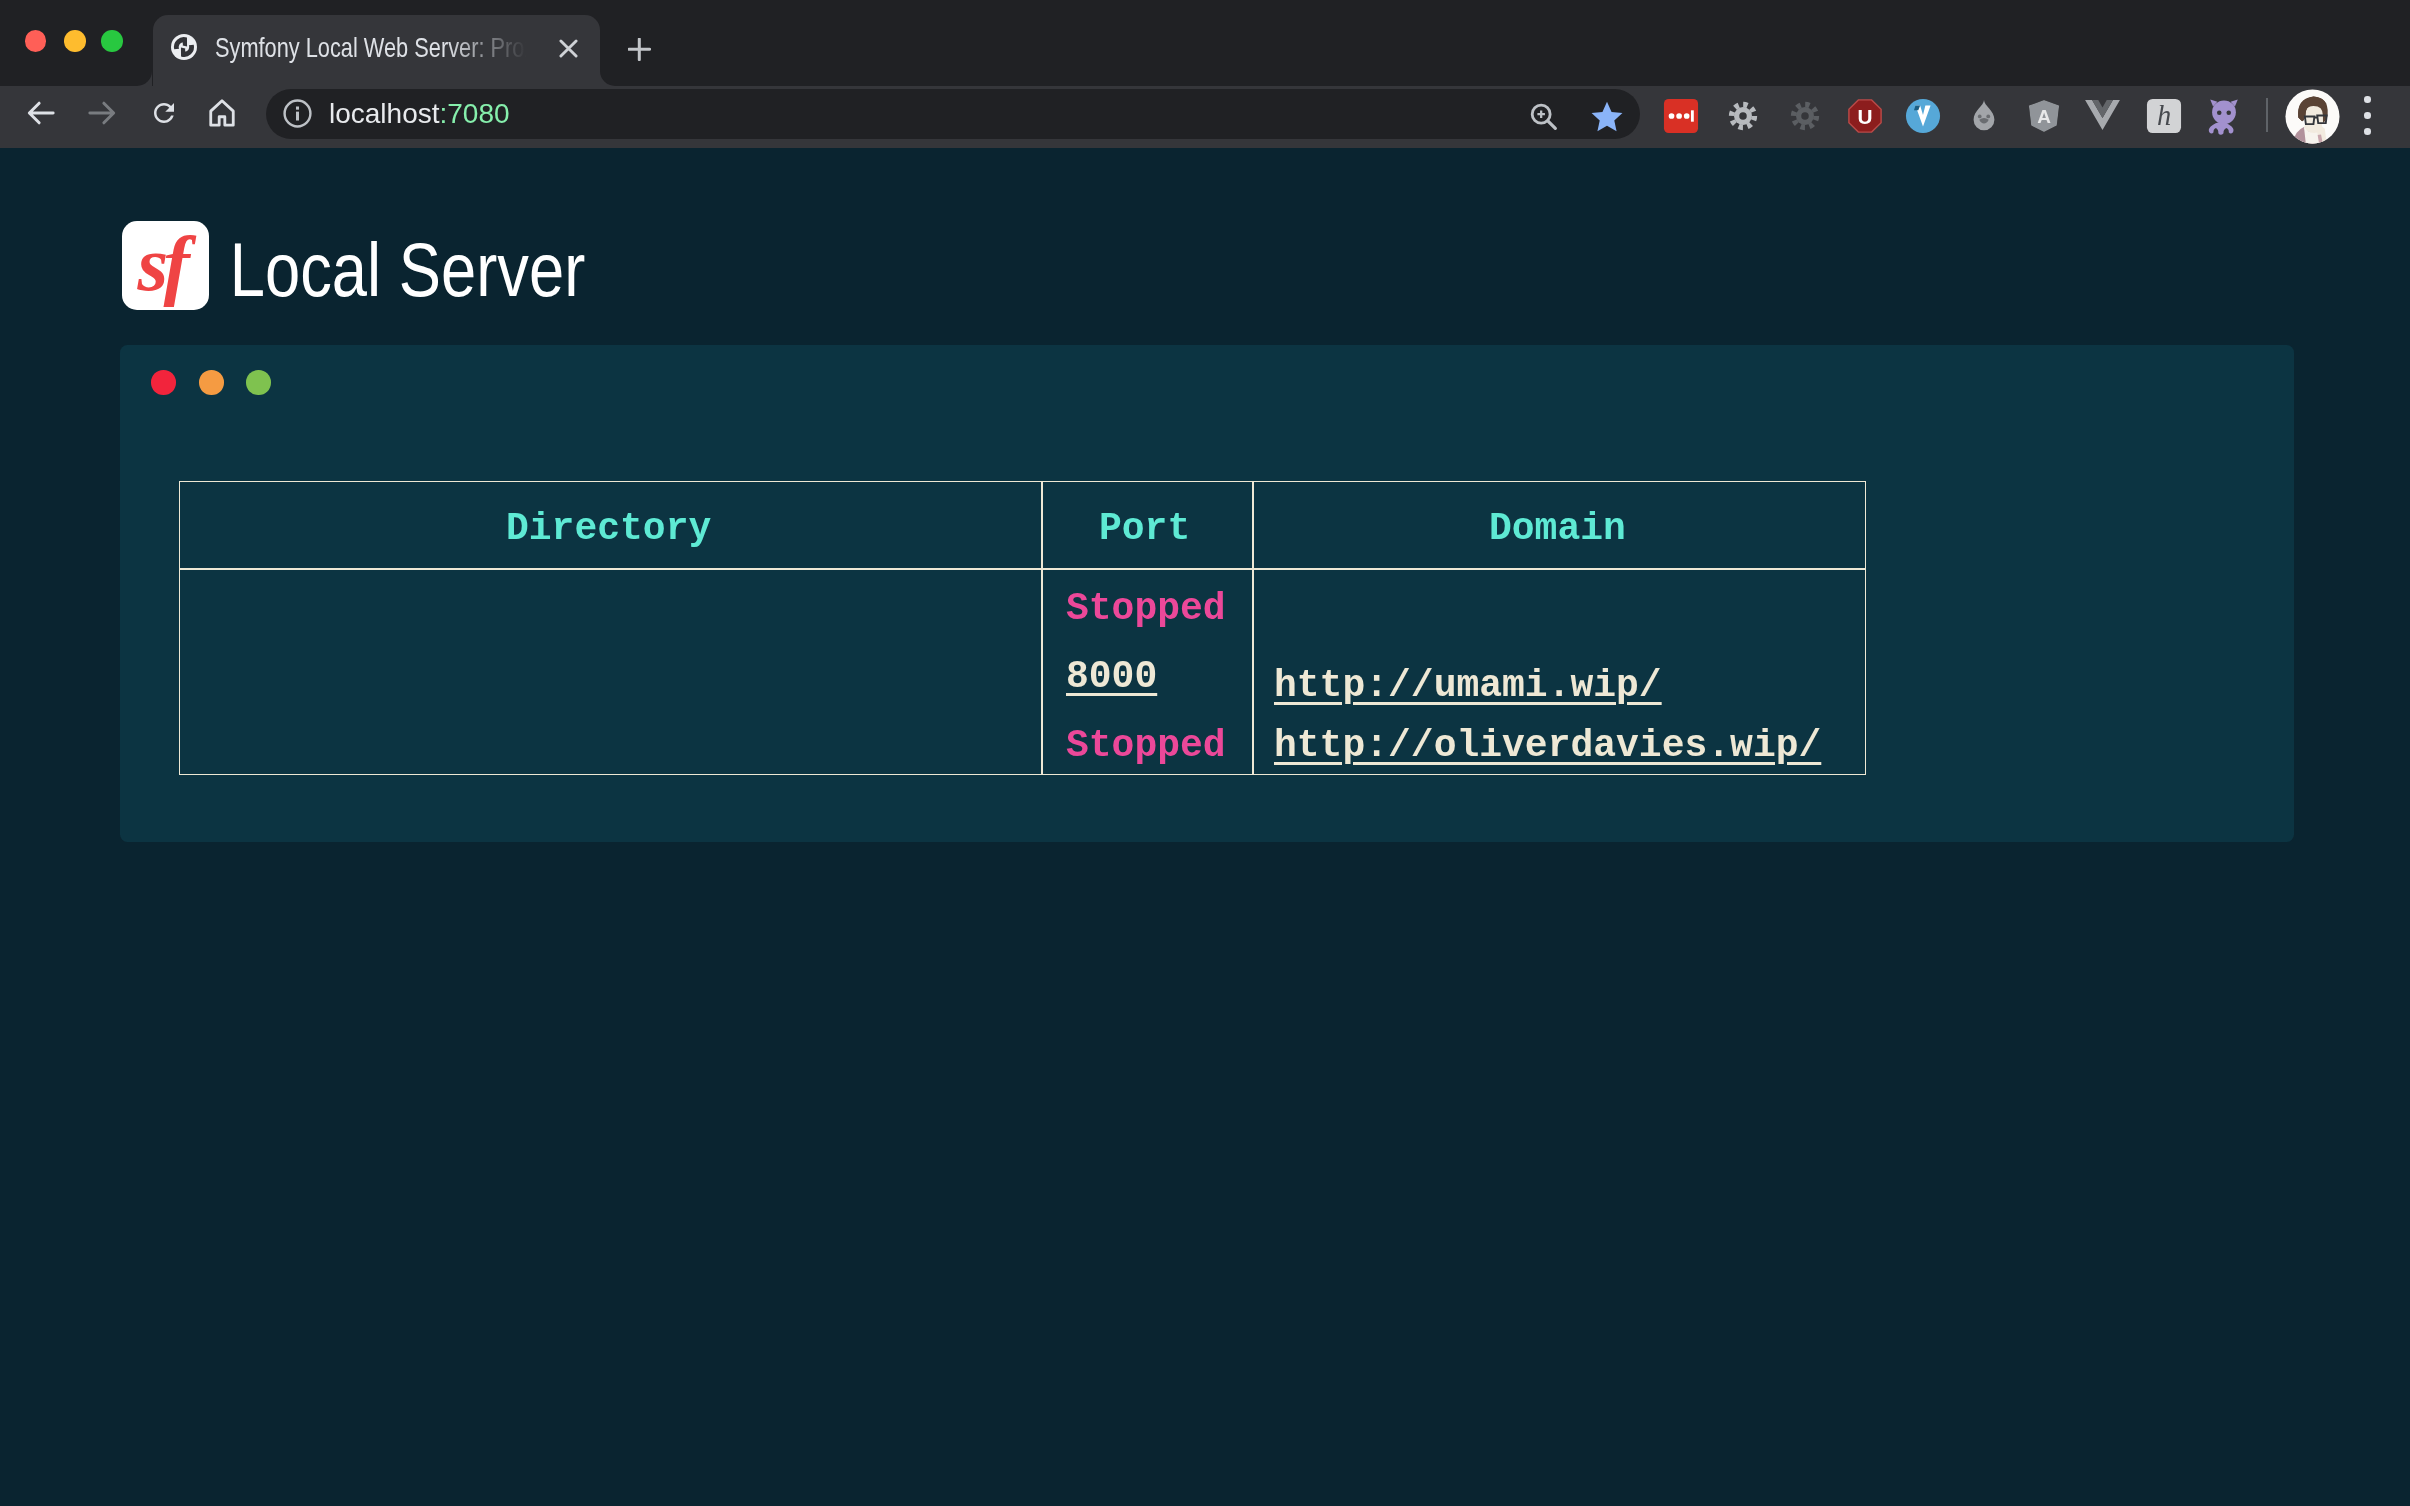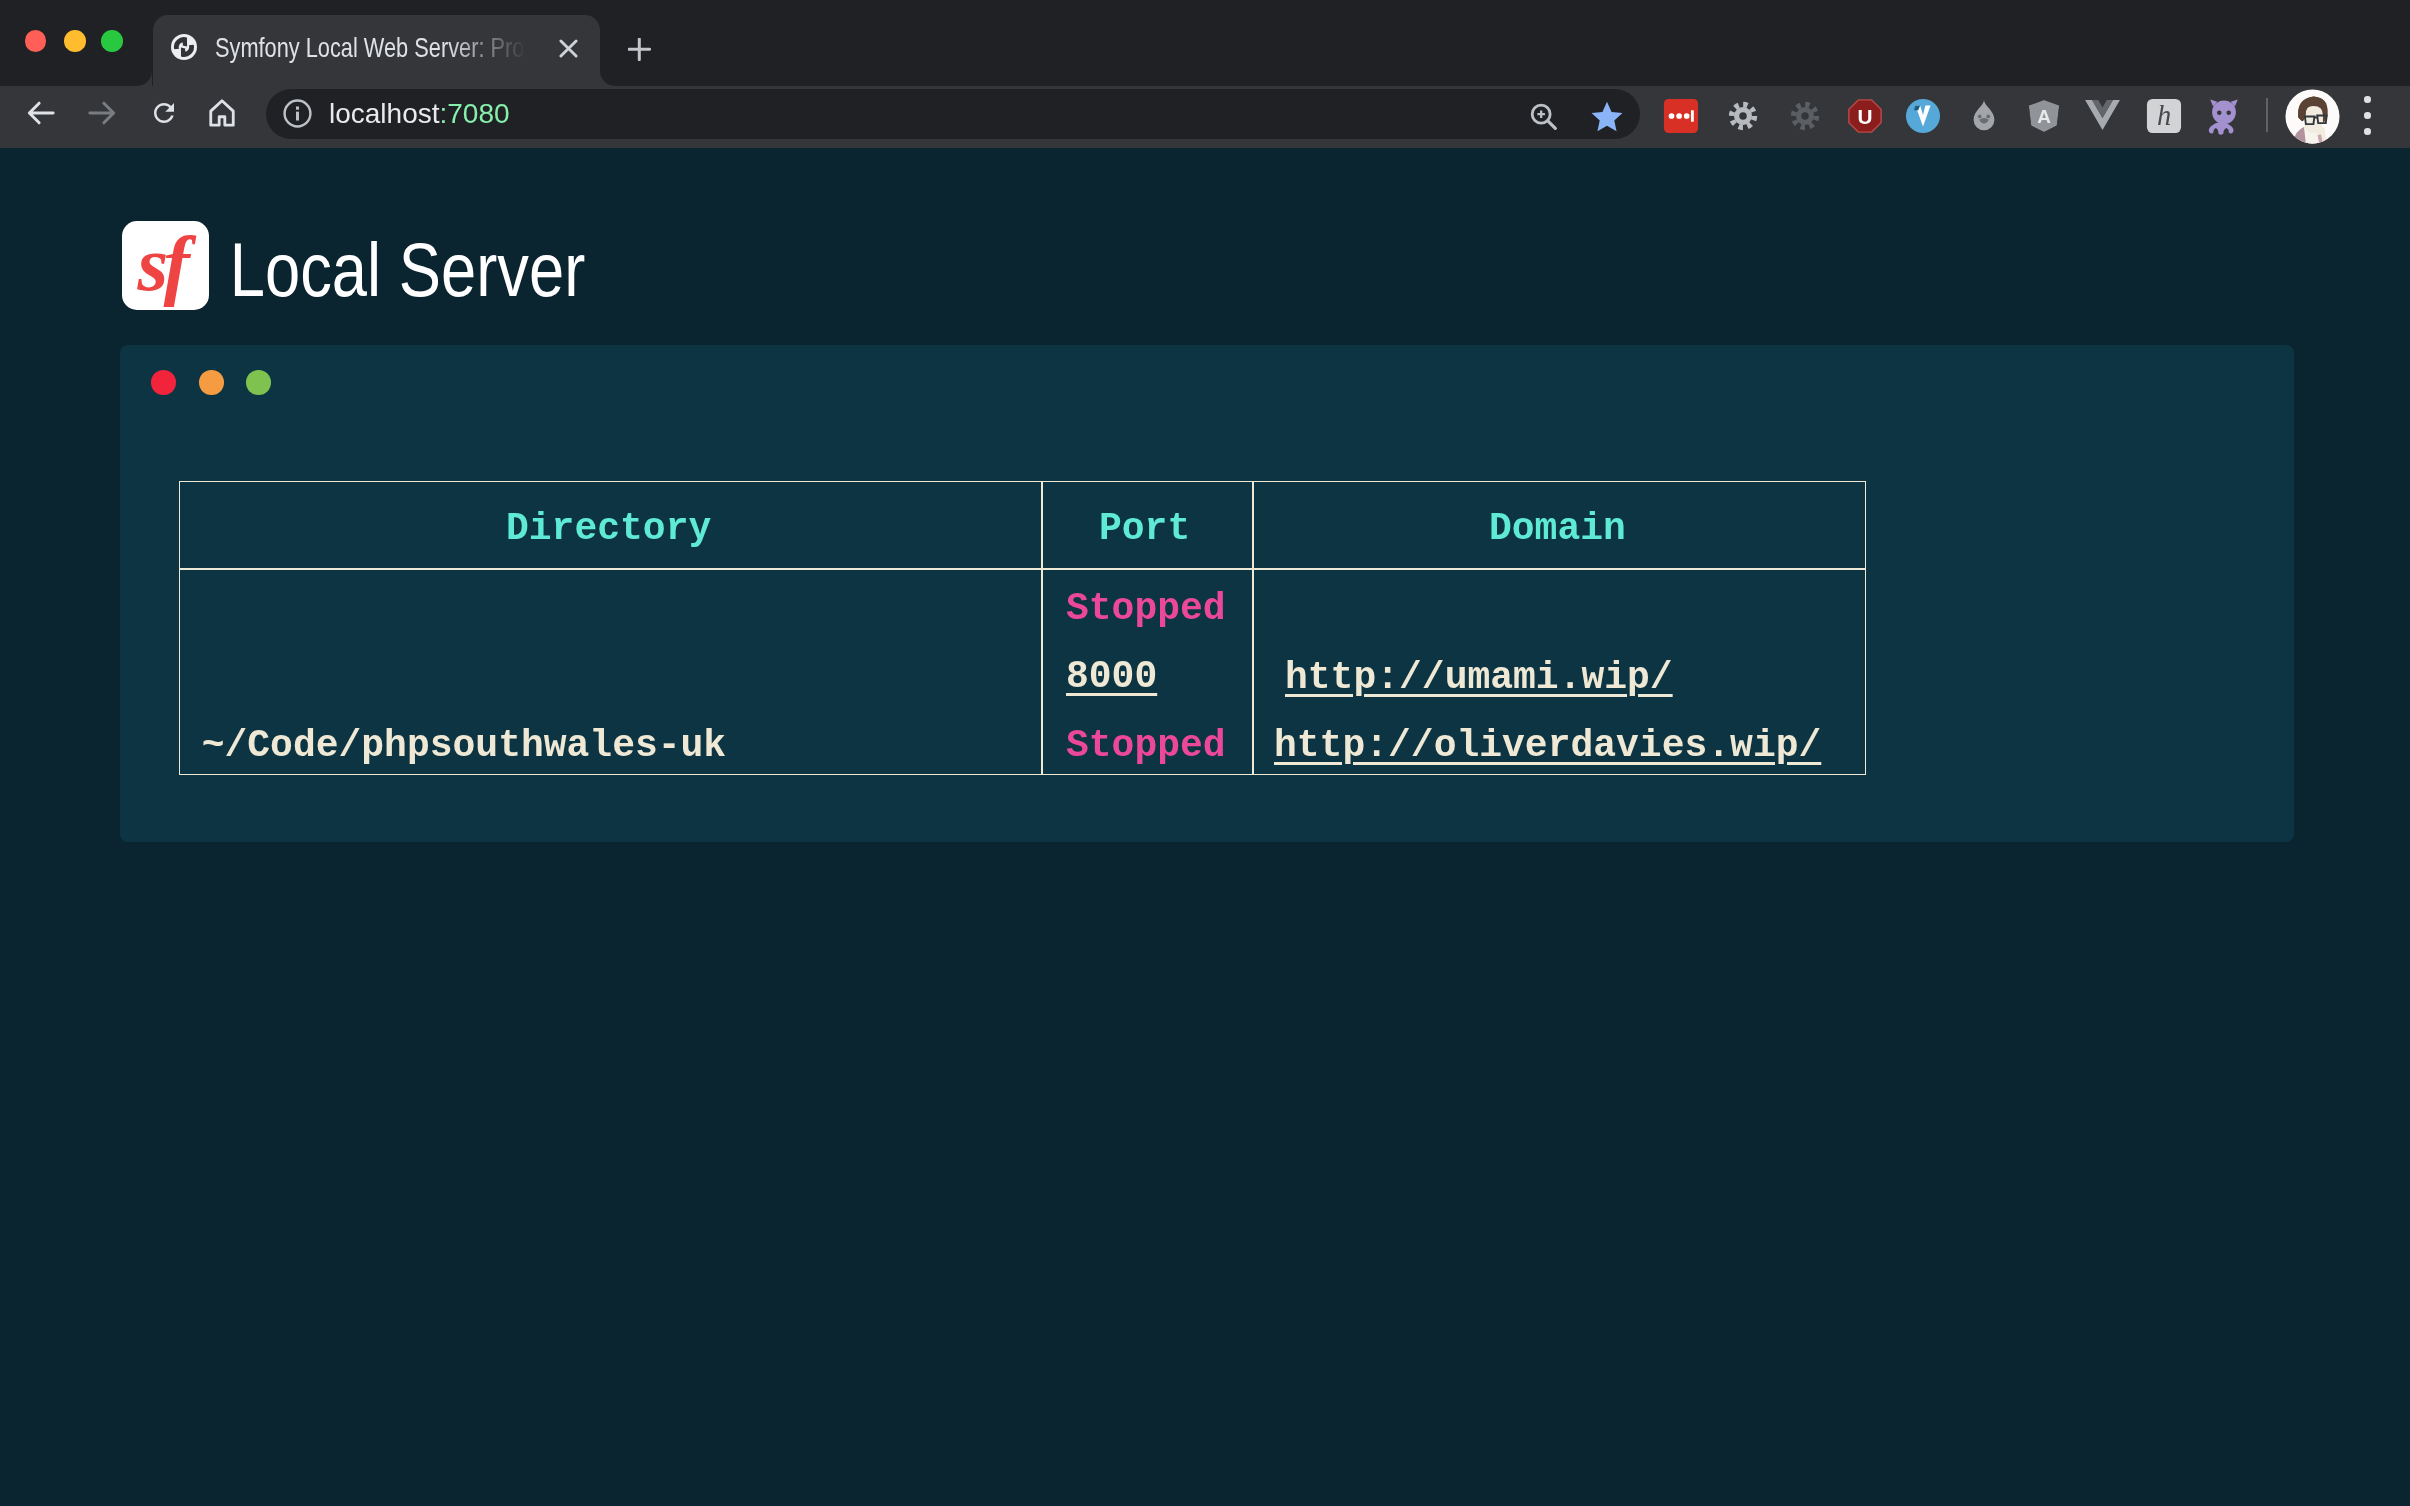--- a/index.html
+++ b/index.html
@@ -204,19 +204,18 @@
     <div class="vline" style="left:861px;"></div>
     <div class="vline" style="left:1072px;"></div>
     <div class="hline" style="top:86px;"></div>
     <div class="cell hdr" style="left:326px; top:25.4px;">Directory</div>
     <div class="cell hdr" style="left:919px; top:25.4px;">Port</div>
     <div class="cell hdr" style="left:1309px; top:25.4px;">Domain</div>
 
     <div class="cell stopped" style="left:886px; top:105px;">Stopped</div>
 
     <div class="cell" style="left:886px; top:173px;"><a>8000</a></div>
-    <div class="cell" style="left:1094px; top:174px;margin-left:11px;"><a>http://umami.wip/</a></div>
-
-    <div class="cell" style="left:21.7px; top:242px;">~/Code/phpsouthwales-uk</div>
+    <div class="cell" style="left:1094px; top:182px;"><a>http://umami.wip/</a></div>
+
     <div class="cell stopped" style="left:886px; top:242px;">Stopped</div>
     <div class="cell" style="left:1094px; top:242px;"><a>http://oliverdavies.wip/</a></div>
   </div>
 
 
 </body></html>

